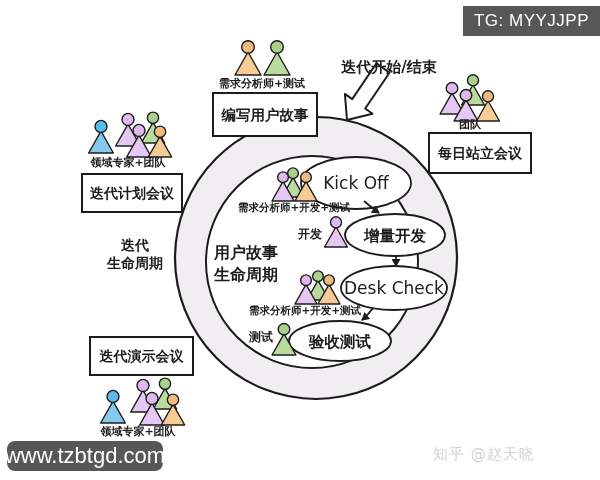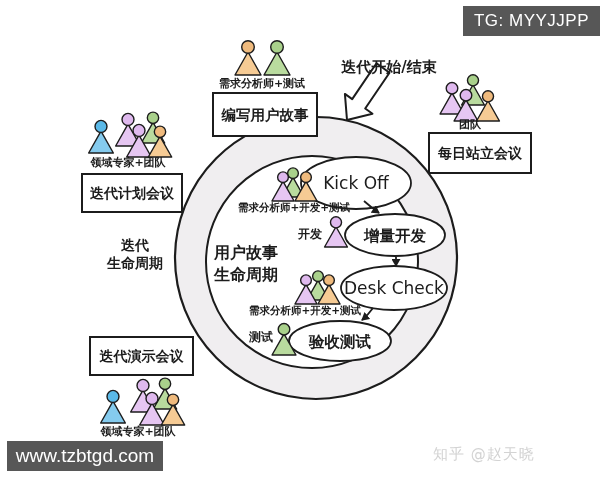--- a/index.html
+++ b/index.html
@@ -7,21 +7,21 @@
     position:relative;width:600px;height:480px;background:#fff;overflow:hidden;
     font-family:"DejaVu Sans",sans-serif;
   }
   svg{position:absolute;left:0;top:0;}
   .badge{
     position:absolute;display:flex;align-items:center;justify-content:center;
     background:var(--badge-bg,#575757);color:var(--badge-text,#fff);
     font-family:"Liberation Sans","DejaVu Sans",sans-serif;
   }
   .badge.tg{right:0;top:6px;width:137px;height:30px;font-size:17px;letter-spacing:0.5px;}
-  .badge.site{left:7px;top:441px;width:156px;height:30px;font-size:19px;}
+  .badge.site{left:7px;top:441px;width:156px;height:30px;font-size:22px;border-radius:8px;}
   .watermark{
     position:absolute;left:433px;top:409px;font-size:15px;
     color:var(--wm-color,#d3d3d3);letter-spacing:1px;margin-top:36px;
   }
 </style>
 </head>
 <body>
 
 <div class="stage">
   <svg id="diagram" width="600" height="480" viewBox="0 0 600 480">

